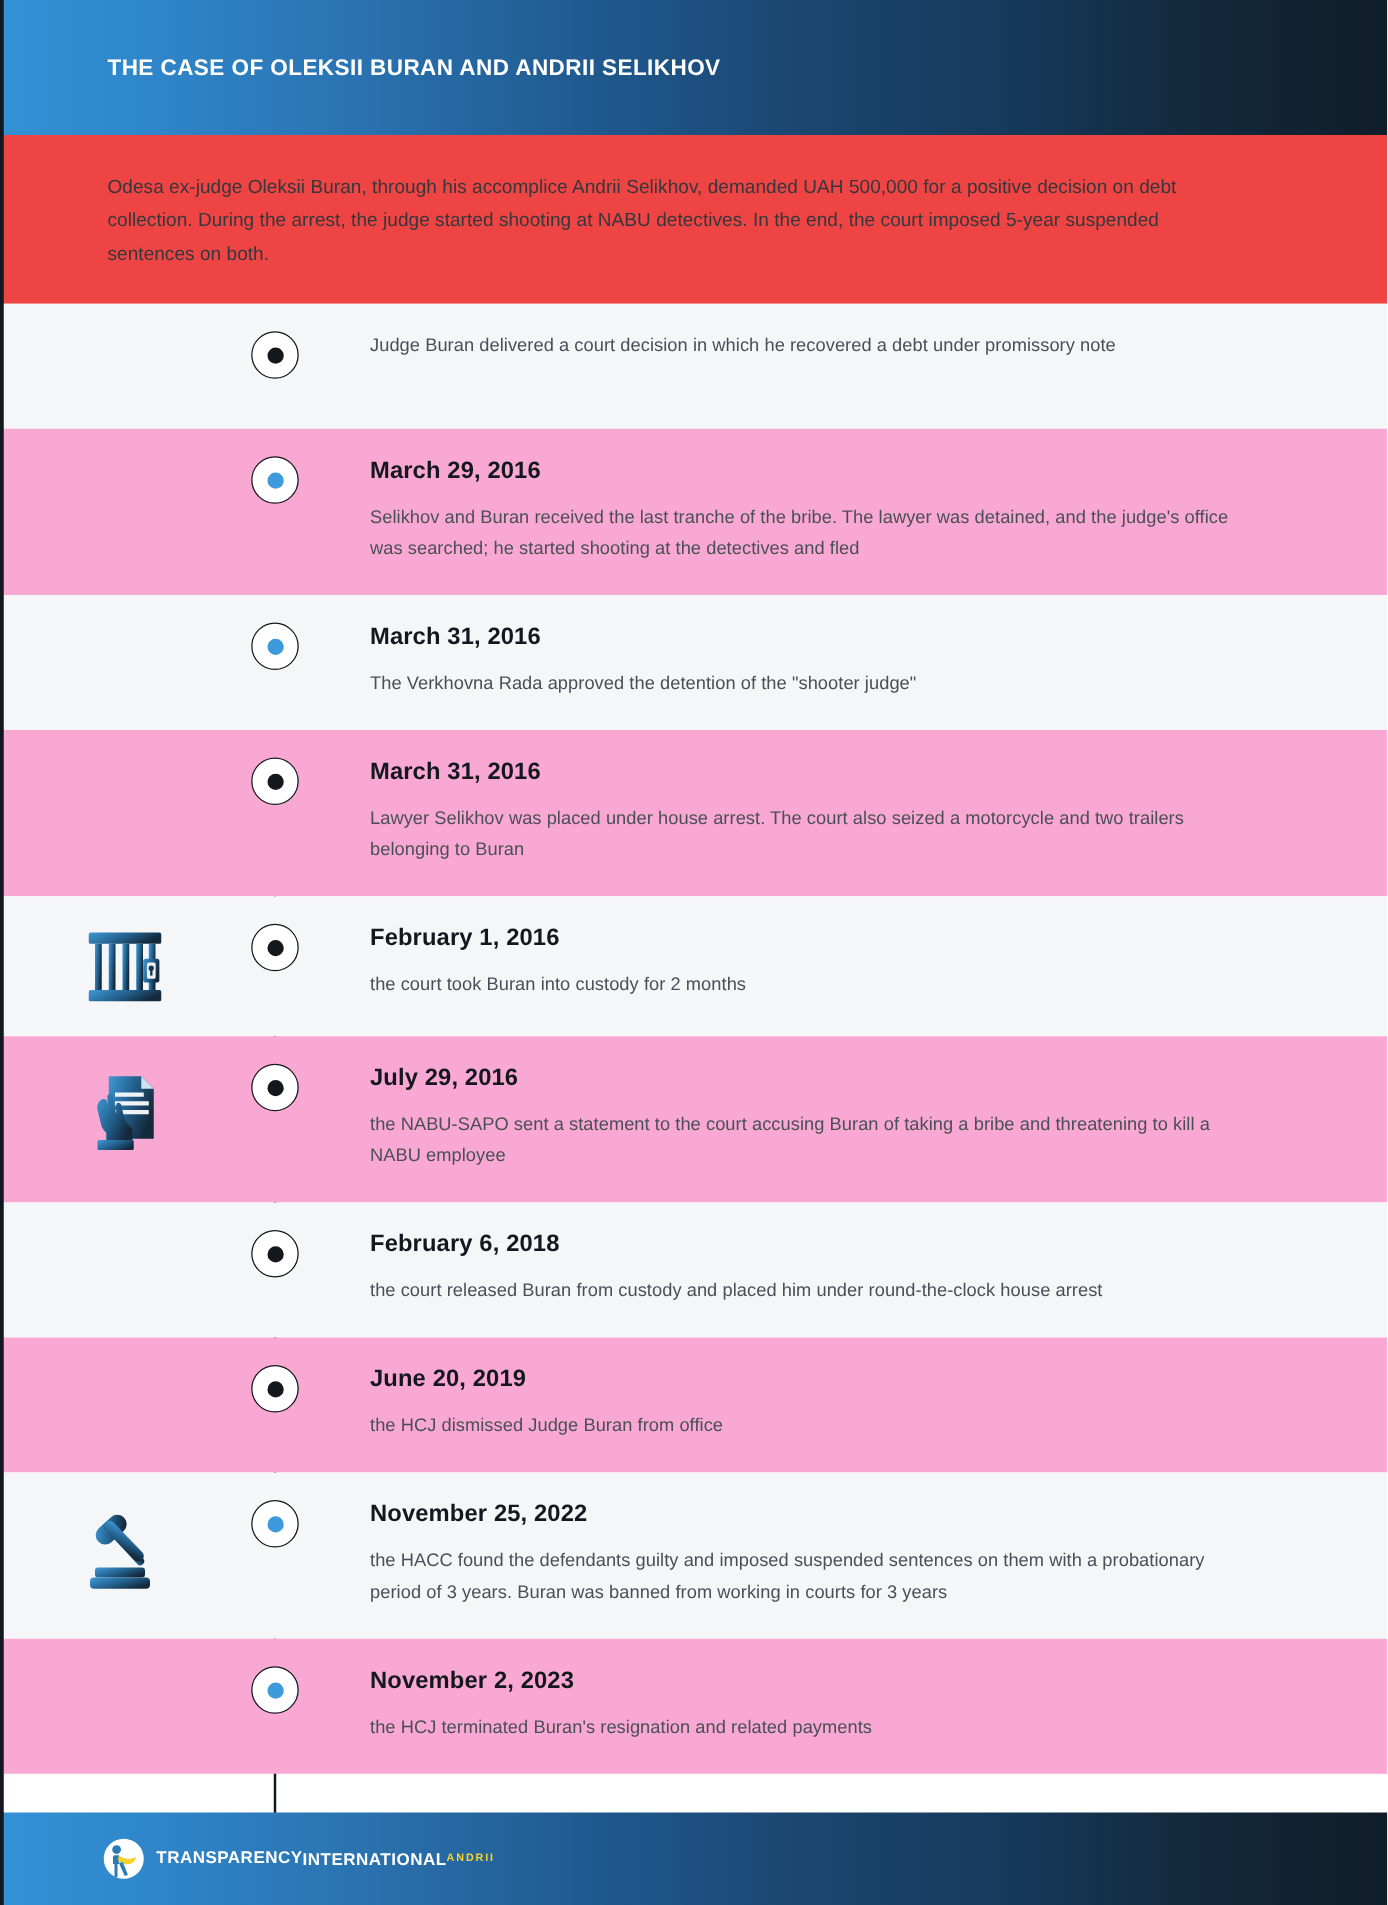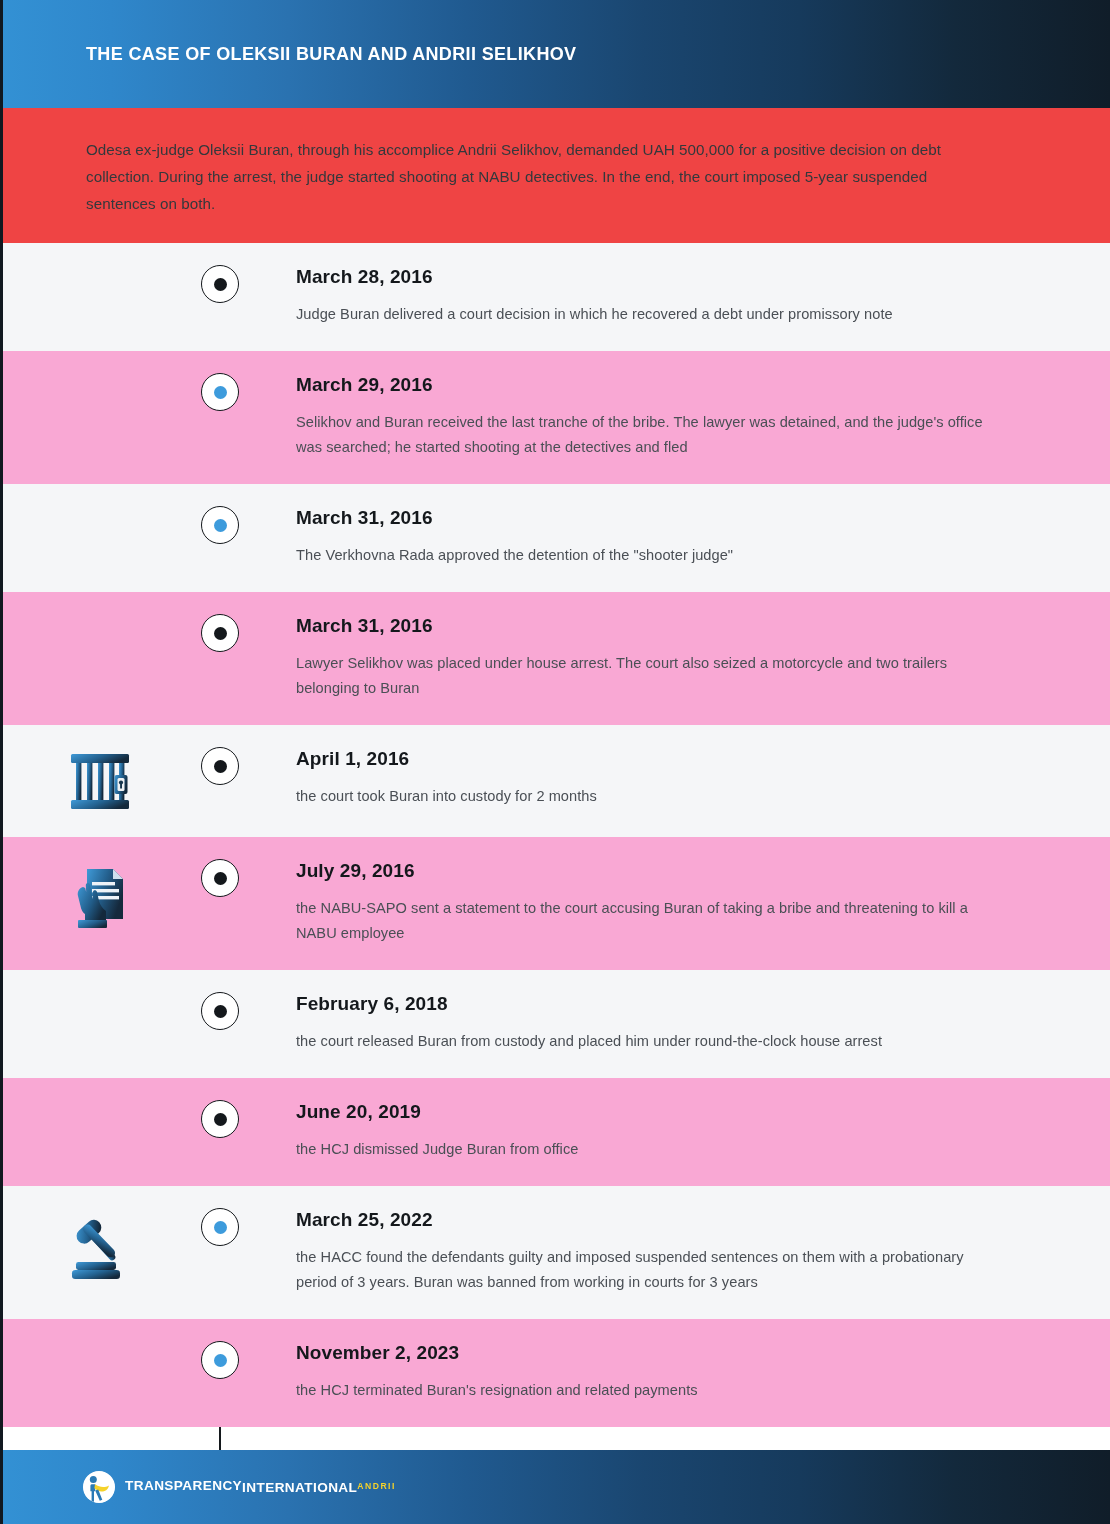--- a/index.html
+++ b/index.html
@@ -224,21 +224,20 @@
   <div class="timeline" id="timeline">
     <div class="axis-line" id="axis-line" style="top: 284px; height: 1076px; left: 219.2px;"></div>
   <div class="row shade">
         <div class="icon-cell"></div>
         <div class="marker-cell">
           <div class="marker">
        <div class="dot"></div>
      </div>
         </div>
         <div class="content-cell">
-          <div class="entry-date">March 28, 2016</div>
      <div class="entry-desc">Judge Buran delivered a court decision in which he recovered a debt under promissory note</div>
         </div>
       </div>
       <div class="row plain">
         <div class="icon-cell"></div>
         <div class="marker-cell">
           <div class="marker">
        <div class="dot blue"></div>
      </div>
         </div>
@@ -293,21 +292,21 @@
       <circle cx="53" cy="31.5" r="2.1" fill="#17364e"></circle>
       <rect x="52.1" y="32.5" width="1.9" height="5" fill="#17364e"></rect>
     </svg>
         </div>
         <div class="marker-cell">
           <div class="marker">
        <div class="dot"></div>
      </div>
         </div>
         <div class="content-cell">
-          <div class="entry-date">April 1, 2016</div>
+          <div class="entry-date">February 1, 2016</div>
      <div class="entry-desc">the court took Buran into custody for 2 months</div>
         </div>
       </div>
       <div class="row plain">
         <div class="icon-cell">
           <svg width="62" height="72" viewBox="0 0 62 72">
       <defs>
         <linearGradient id="gdoc" x1="0" y1="0" x2="1" y2="0.5">
           <stop offset="0" stop-color="#3f9ad8"></stop>
                 <stop offset="0.5" stop-color="#24618f"></stop>
@@ -382,21 +381,21 @@
       <rect x="12" y="50" width="40" height="8" rx="2.4" fill="url(#ggav)"></rect>
       <rect x="8" y="58" width="48" height="9" rx="3.2" fill="url(#ggav)"></rect>
     </svg>
         </div>
         <div class="marker-cell">
           <div class="marker">
        <div class="dot blue"></div>
      </div>
         </div>
         <div class="content-cell">
-          <div class="entry-date">March 25, 2022</div>
+          <div class="entry-date">November 25, 2022</div>
      <div class="entry-desc">the HACC found the defendants guilty and imposed suspended sentences on them with a probationary period of 3 years. Buran was banned from working in courts for 3 years</div>
         </div>
       </div>
       <div class="row plain">
         <div class="icon-cell"></div>
         <div class="marker-cell">
           <div class="marker">
        <div class="dot blue"></div>
      </div>
         </div>

